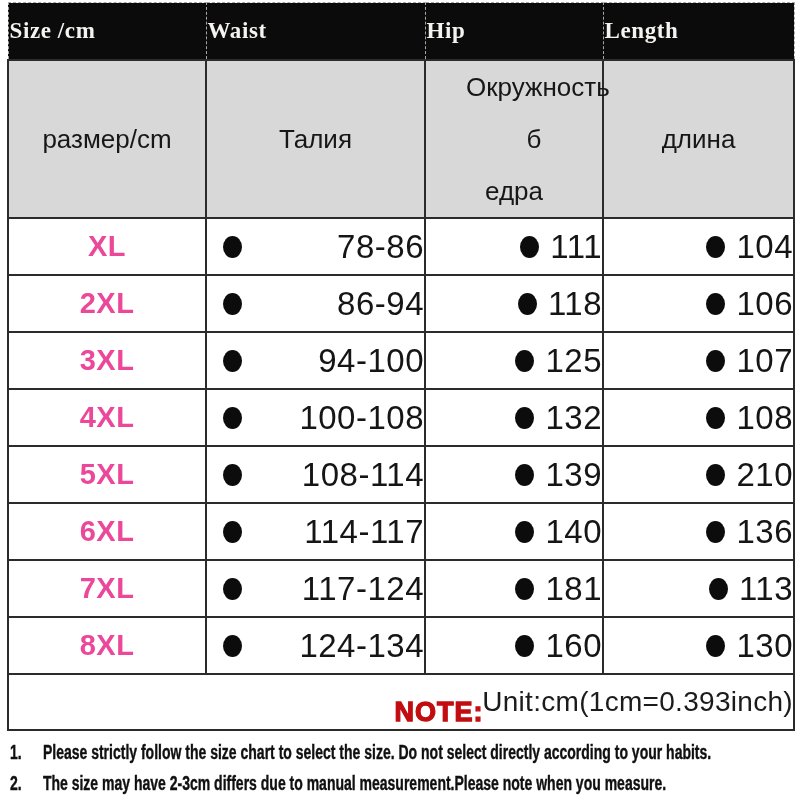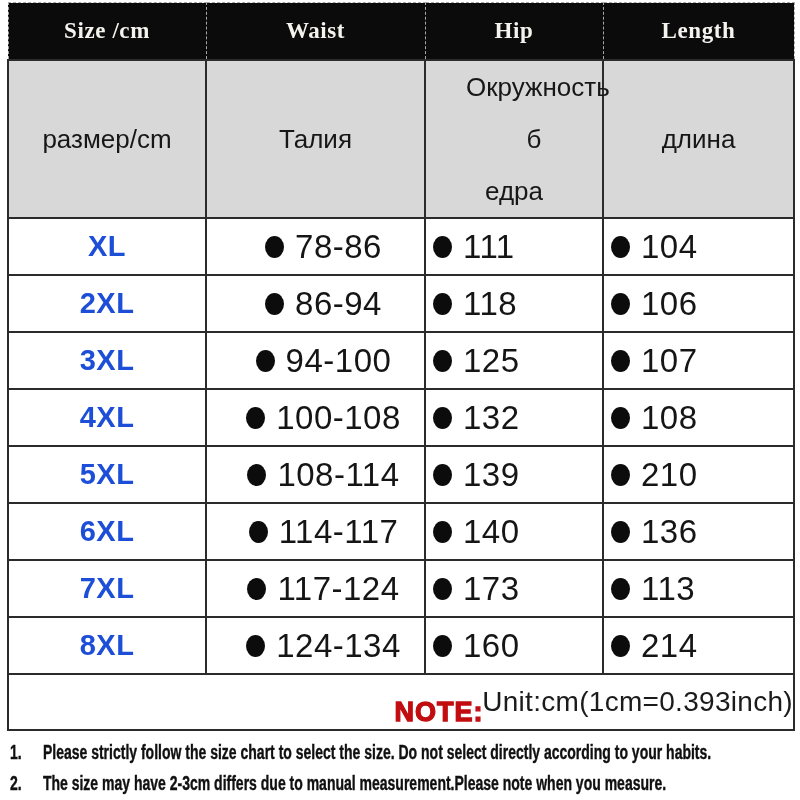--- a/index.html
+++ b/index.html
@@ -8,37 +8,37 @@
     font-family:"Liberation Sans",sans-serif;overflow:hidden;
   }
   table.size-chart{
     position:absolute;left:7px;top:2px;width:786px;
     border-collapse:collapse;table-layout:fixed;background:#ffffff;
   }
   col.c1{width:198px}col.c2{width:219px}col.c3{width:178px}col.c4{width:191px}
   th{
     background:#0b0b0b;color:#f5f3ee;height:54px;
     font-family:"Liberation Serif",serif;font-weight:bold;font-size:23px;
-    letter-spacing:0.6px;border:1px dashed #a8a8a8;text-align:center;vertical-align:middle;
+    letter-spacing:0.6px;border:1px dashed #a8a8a8;text-align:left;vertical-align:middle;
   }
   td{border:2px solid #2b2b2b;padding:0;vertical-align:middle;}
   tr.sub td{
     background:#d8d8d8;height:105px;text-align:center;
     font-size:26px;color:#171717;
   }
   tr.sub .two-line{line-height:52px;}
   tr.sub .wide-space{word-spacing:7px;margin-left:40px;}
   tr.data td{height:55px;background:#ffffff;}
   td.size-cell{
-    text-align:center;font-weight:bold;font-size:29px;color:#1d4ed8;
+    text-align:center;font-weight:bold;font-size:29px;color:#ec4899;
     letter-spacing:0.5px;
   }
   .cellflex{display:flex;align-items:center;}
-  td.waist-cell .cellflex{justify-content:center;padding-left:16px;}
-  td.hip-cell .cellflex,td.len-cell .cellflex{justify-content:flex-start;padding-left:7px;}
+  td.waist-cell .cellflex{justify-content:space-between;padding-left:16px;}
+  td.hip-cell .cellflex,td.len-cell .cellflex{justify-content:flex-end;padding-left:7px;}
   .bullet{
     width:19px;height:22px;border-radius:50%;background:#0c0c0c;
     margin-right:11px;flex:none;
   }
   .num{font-size:33px;color:#151515;letter-spacing:0.5px;white-space:nowrap;}
   tr.unit td{
     height:54px;text-align:right;font-size:28px;color:#1b1b1b;letter-spacing:0.3px;
   }
   .note-title{
     position:absolute;top:697px;left:0;width:800px;box-sizing:border-box;
@@ -212,21 +212,21 @@
     <td class="size-cell">7XL</td>
     <td class="waist-cell">
           <div class="cellflex">
             <span class="bullet"></span>
             <span class="num">117-124</span>
           </div>
         </td>
     <td class="hip-cell">
           <div class="cellflex">
             <span class="bullet"></span>
-            <span class="num">173</span>
+            <span class="num">181</span>
           </div>
         </td>
     <td class="len-cell">
           <div class="cellflex">
             <span class="bullet"></span>
             <span class="num">113</span>
           </div>
         </td>
   </tr>
   <tr class="data">
@@ -239,21 +239,21 @@
         </td>
     <td class="hip-cell">
           <div class="cellflex">
             <span class="bullet"></span>
             <span class="num">160</span>
           </div>
         </td>
     <td class="len-cell">
           <div class="cellflex">
             <span class="bullet"></span>
-            <span class="num">214</span>
+            <span class="num">130</span>
           </div>
         </td>
   </tr>
 
   <tr class="unit">
     <td colspan="4">Unit:cm(1cm=0.393inch)</td>
   </tr>
   </tbody>
 </table>
 

